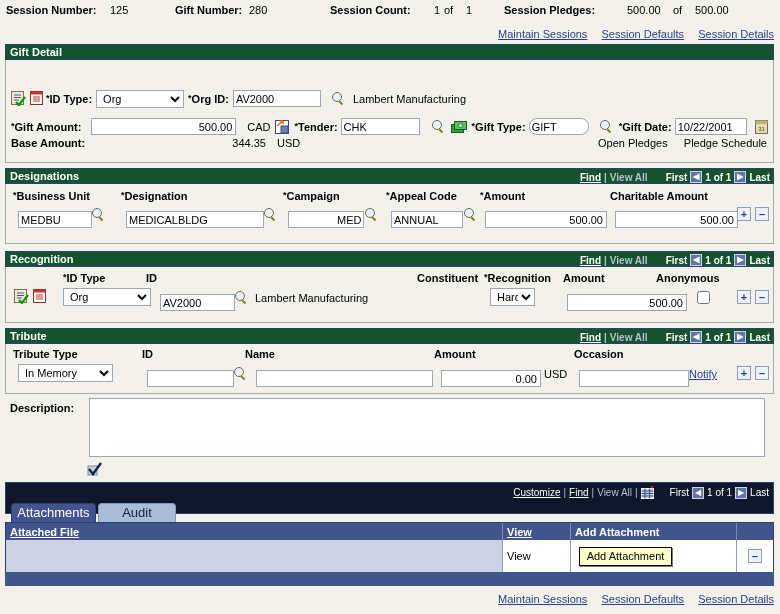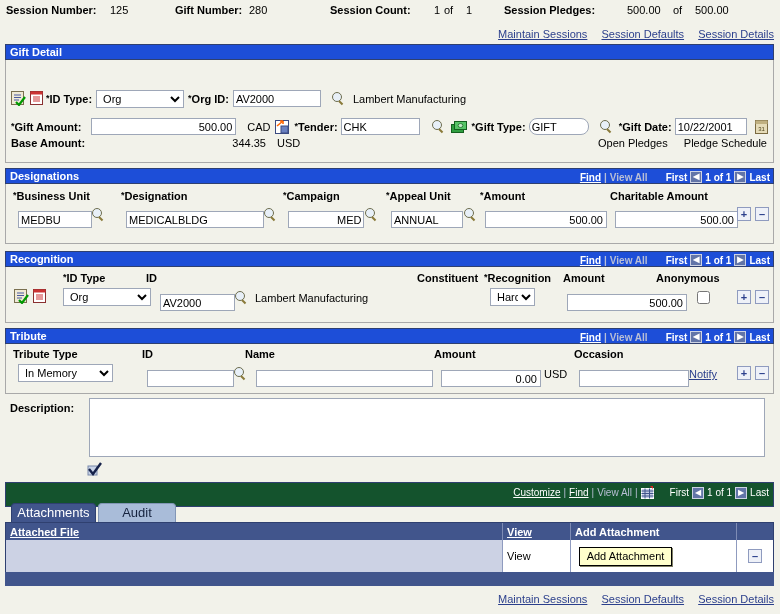--- a/index.html
+++ b/index.html
@@ -39,21 +39,21 @@
     font-family: "Liberation Sans", sans-serif;
     font-size: 11px; color: #000;
     border: 1px solid #9ea7b8; background: #ffffff;
     height: 18px; padding: 0 0 0 2px; margin: 0;
   }
 
   input.cb { width: 13px; height: 13px; margin: 0; padding: 0; }
 
   
   .secbar {
-    position: absolute; height: 16px; background: #1d4ed8;
+    position: absolute; height: 16px; background: #14532d;
     border: 1px solid #2f4070;
     color: #fff; font-weight: bold; font-size: 11px;
     display: flex; align-items: center;
   }
   .secbar .secttl { padding-left: 4px; }
   .secbar .navs { position: absolute; right: 3px; top: 0; height: 16px;
                   display: flex; align-items: center; gap: 3px; }
 
   .panel { position: absolute; background: #f2f2ea; border: 1px solid #a9a9a9; border-top: none; }
 
@@ -253,21 +253,21 @@
       <span class="navbtn">◀</span>
       <span class="wtxt">1 of 1</span>
       <span class="navbtn">▶</span>
       <span class="wtxt">Last</span>
     </span>
   </div>
   <div class="panel" style="left:5px; top:184px; width:769px; height:60px;">
     <span class="lbl req" style="position:absolute; left:7px;  top:6px;">Business Unit</span>
     <span class="lbl req" style="position:absolute; left:115px;top:6px;">Designation</span>
     <span class="lbl req" style="position:absolute; left:277px;top:6px;">Campaign</span>
-    <span class="lbl req" style="position:absolute; left:380px;top:6px;">Appeal Unit</span>
+    <span class="lbl req" style="position:absolute; left:380px;top:6px;">Appeal Code</span>
     <span class="lbl req" style="position:absolute; left:474px;top:6px;">Amount</span>
     <span class="lbl" style="position:absolute; left:604px;top:6px;">Charitable Amount</span>
 
     <div>
       <input class="tf" style="position: absolute; left: 7px; top: 22px; width: 74px;" value="MEDBU">
       <span class="mag" style="position:absolute; left:86px; top:24px;"></span>
       <input class="tf" style="position: absolute; left: 115px; top: 22px; width: 138px;" value="MEDICALBLDG">
       <span class="mag" style="position:absolute; left:258px;top:24px;"></span>
       <input class="tf" style="position: absolute; left: 277px; top: 22px; width: 76px; padding-left: 48px;" value="MED BLDG">
       <span class="mag" style="position:absolute; left:359px;top:24px;"></span>
@@ -376,21 +376,21 @@
 
   <span class="lbl" style="position:absolute; left:10px; top:402px;">Description:</span>
   <textarea class="desc" style="position: absolute; left: 89px; top: 398px; width: 676px; height: 59px;" value=""></textarea>
   <span style="position:absolute; left:87px; top:461px; width:16px; height:16px;">
     <svg width="16" height="16" viewBox="0 0 16 16">
         <rect x="1" y="5" width="9" height="9" fill="#c9d4e8" stroke="#7888aa"></rect>
         <path d="M2,8 L6,13 L14,2" stroke="#16224a" stroke-width="2.4" fill="none"></path>
       </svg>
   </span>
 
-  <div style="position:absolute; left:5px; top:482px; width:769px; height:25px; background:#14532d; border:1px solid #2f4070;padding-left:48px;">
+  <div style="position:absolute; left:5px; top:482px; width:769px; height:32px; background:#0f172a; border:1px solid #2f4070;padding-left:48px;">
     <span style="position:absolute; right:4px; top:3px; display:flex; align-items:center; gap:3px;">
       <span class="wlink">Customize</span>
       <span class="wdim">|</span>
       <span class="wlink">Find</span>
       <span class="wdim">|</span>
       <span class="wdim">View All</span>
       <span class="wdim">|</span>
       <span style="width:13px;height:13px;display:inline-block;">
         <svg width="13" height="13" viewBox="0 0 13 13">
             <rect x="0.5" y="2.5" width="12" height="10" fill="#c5cee6" stroke="#ffffff"></rect>

